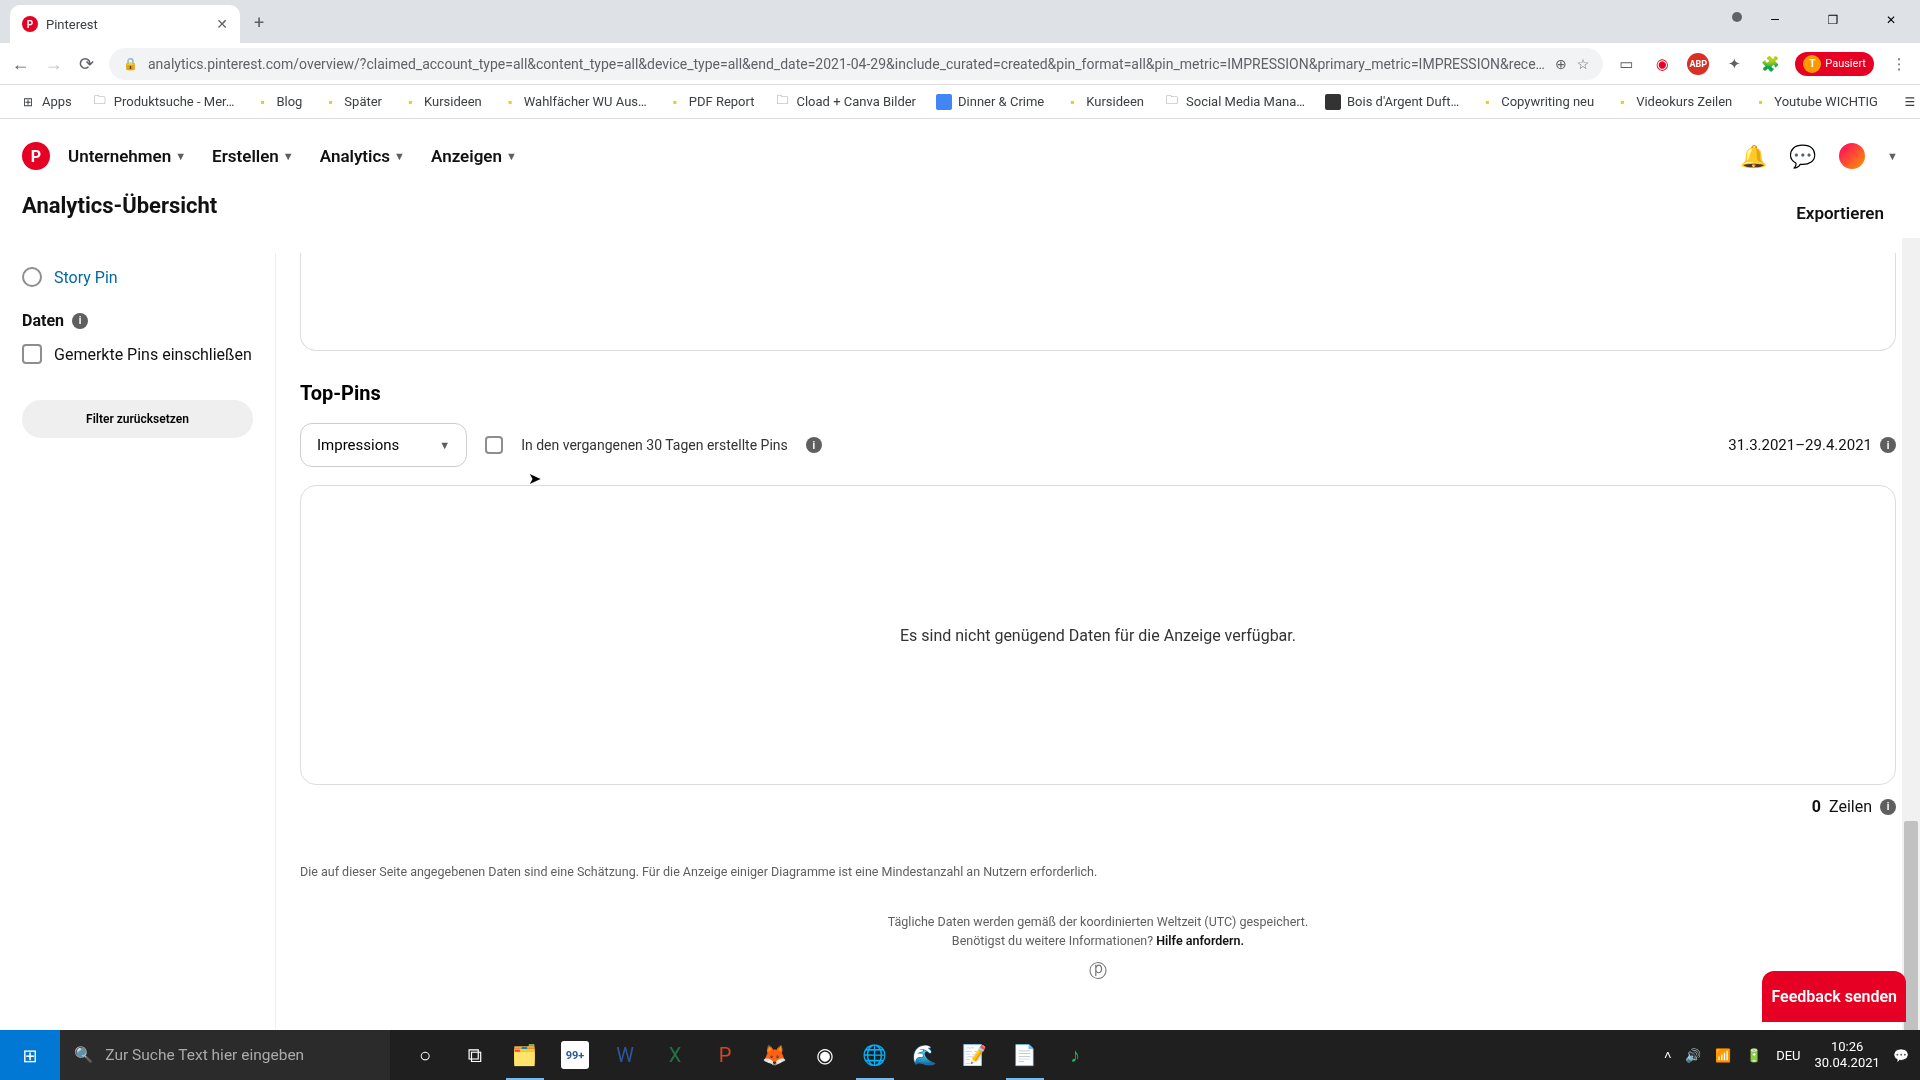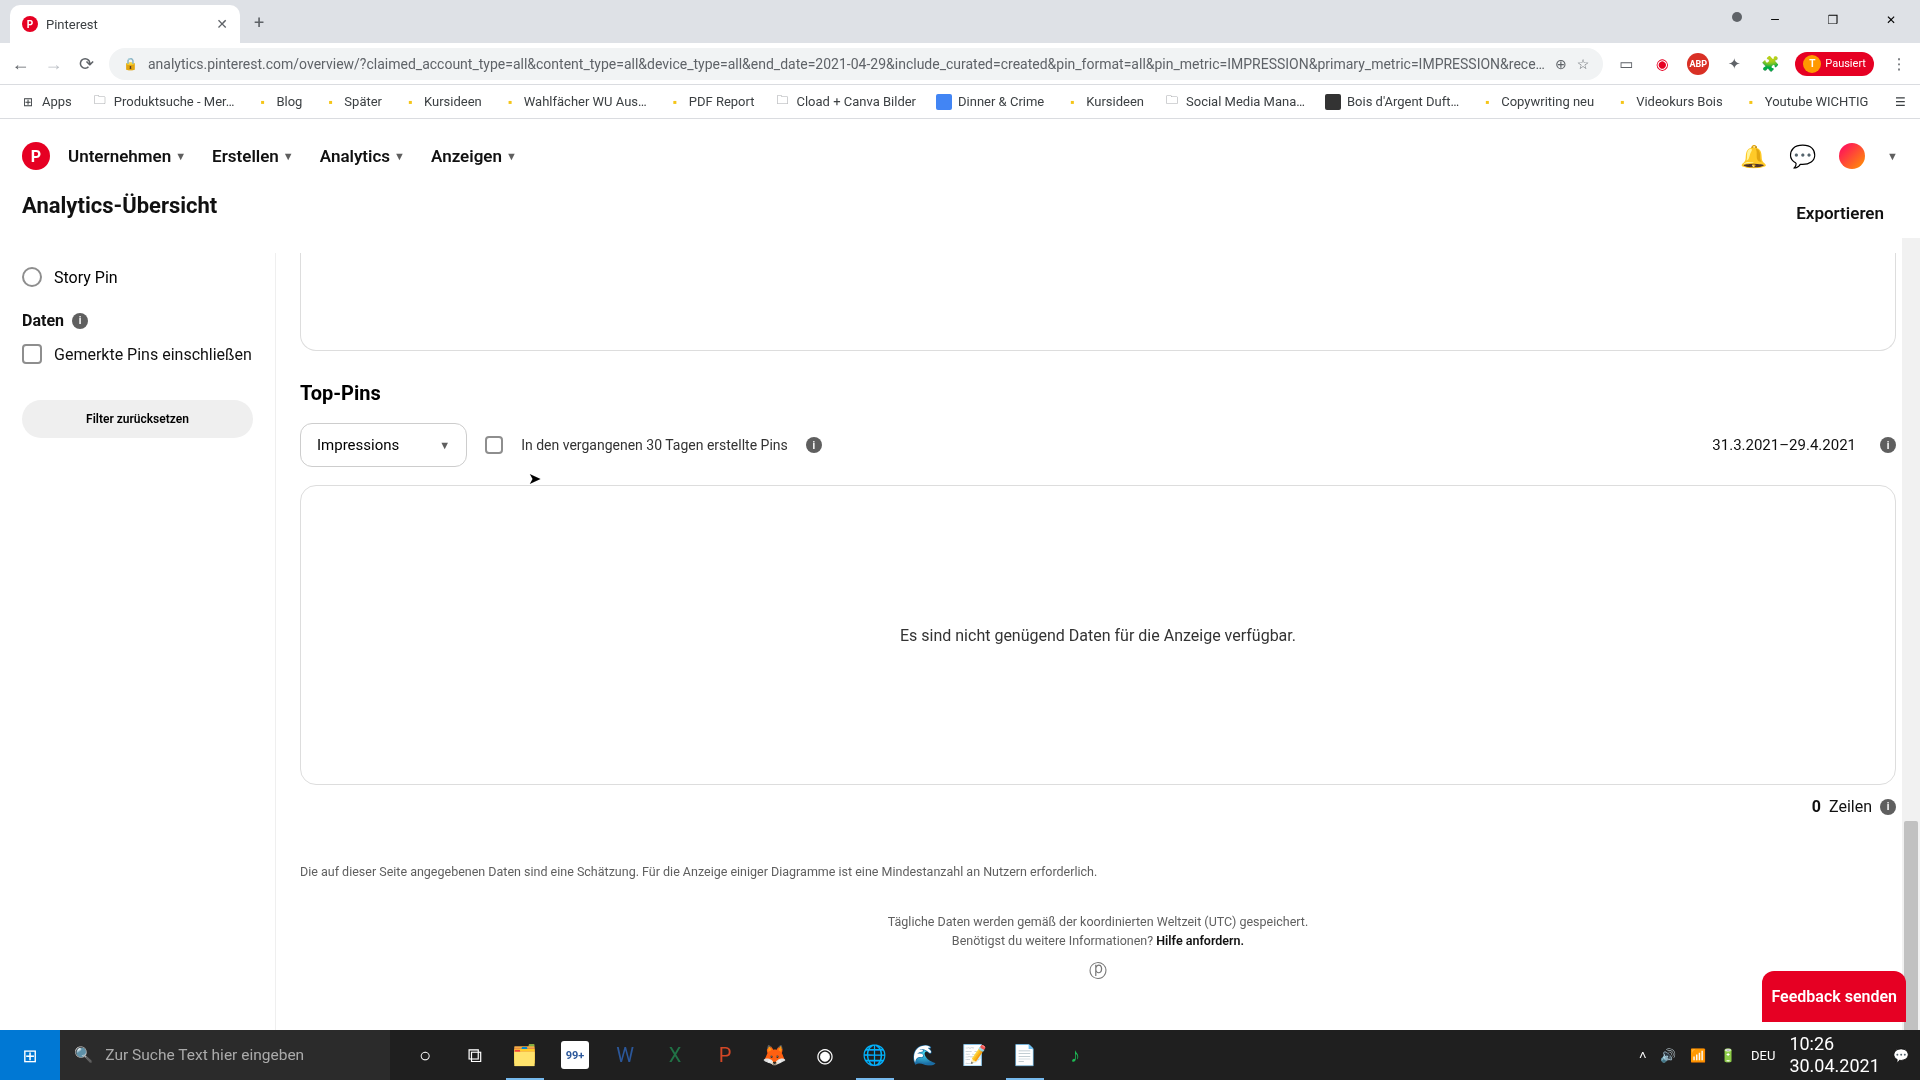--- a/index.html
+++ b/index.html
@@ -47,36 +47,36 @@
     .pin-header-right { margin-left: auto; display: flex; align-items: center; gap: 22px; }
     .hdr-icon { font-size: 22px; color: #5f5f5f; }
     .hdr-avatar { width: 26px; height: 26px; border-radius: 50%; background: linear-gradient(135deg,#f06,#f90); }
 
     .subheader { height: 60px; display: flex; align-items: flex-start; padding: 0 22px; justify-content: space-between; gap: 31px;}
     .page-title { font-size: 22px; font-weight: 700; color: #111; }
     .export-btn { font-size: 17px; font-weight: 600; color: #111; padding: 10px 14px; border-radius: 24px; }
 
     .content-area { flex: 1; display: flex; overflow: hidden; }
     .sidebar { width: 276px; border-right: 1px solid #efefef; padding: 6px 22px; }
-    .radio-row { display: flex; align-items: flex-end; gap: 12px; padding: 8px 0; font-size: 16px; color: #000000; }
+    .radio-row { display: flex; align-items: flex-end; gap: 12px; padding: 8px 0; font-size: 16px; color: #0369a1; }
     .radio-circle { width: 20px; height: 20px; border: 2px solid #8e8e8e; border-radius: 50%; }
     .section-label { font-size: 16px; font-weight: 700; color: #111; margin-top: 16px; display: flex; align-items: center; gap: 8px; }
     .info-dot { width: 16px; height: 16px; border-radius: 50%; background: #5f5f5f; color: #fff; font-size: 10px; display: flex; align-items: center; justify-content: center; font-weight:bold;}
     .checkbox-row { display: flex; align-items: center; gap: 12px; padding: 14px 0; font-size: 16px; color: #111; }
     .checkbox-sq { width: 20px; height: 20px; border: 2px solid #8e8e8e; border-radius: 4px; }
     .reset-btn { margin-top: 22px; width: 100%; padding: 12px; background: #efefef; border-radius: 24px; font-size: 12px; font-weight: 600; text-align: center; }
 
     .main { flex: 1; padding: 0 24px; overflow-y: auto; position: relative; }
     .empty-box-top { height: 98px; border: 1px solid #ddd; border-top: none; border-radius: 0 0 16px 16px; margin-bottom: 30px; }
     .section-title { font-size: 20px; font-weight: 700; margin: 18px 0; }
     .controls-row { display: flex; align-items: center; gap: 18px; margin-bottom: 18px; }
     .dropdown { border: 1px solid #cdcdcd; border-radius: 12px; padding: 12px 16px; display: flex; align-items: center; gap: 40px; font-size: 15px; }
     .chk-small { width: 18px; height: 18px; border: 2px solid #8e8e8e; border-radius: 4px; }
     .label-text { font-size: 14px; color: #333; }
-    .date-range { margin-left: auto; font-size: 15px; color: #111; display: flex; align-items: center; gap: 24px; }
+    .date-range { margin-left: auto; font-size: 15px; color: #111; display: flex; align-items: center; gap: 8px; }
     .big-empty { border: 1px solid #ddd; border-radius: 16px; height: 300px; display: flex; align-items: center; justify-content: center; font-size: 16px; color: #333; }
     .rows-info { text-align: right; margin-top: 12px; font-size: 16px; color: #111; display: flex; justify-content: flex-end; align-items: center; gap: 8px;}
     .rows-info .bold { font-weight: 700; }
     .disclaimer { font-size: 12.5px; color: #5f5f5f; margin-top: 48px; }
     .footer-info { text-align: center; font-size: 12.5px; color: #5f5f5f; margin-top: 34px; line-height: 1.5; }
     .footer-info a { color: #111; font-weight: 600; }
     .footer-logo { text-align: center; margin-top: 8px; color: #767676; font-size: 18px; }
 
     .feedback-btn { position: fixed; bottom: 58px; right: 14px; background: #e60023; color: #fff; font-weight: 600; padding: 16px 9px; border-radius: 12px 12px 0 0; font-size: 16px; z-index: 50;}
 
@@ -86,21 +86,21 @@
     .cursor { position: absolute; top: 350px; left: 528px; font-size: 16px; color: #000; z-index: 100; pointer-events: none; }
 
     
     .taskbar { position: fixed; bottom: 0; left: 0; right: 0; height: 50px; background: #1f1f1f; display: flex; align-items: center; color: #fff; font-size: 12px; z-index: 200;}
     .start-btn { width: 60px; height: 50px; display: flex; align-items: center; justify-content: center; background: #0078d4; font-size: 18px; }
     .search-box { width: 330px; height: 50px; background: #2b2b2b; display: flex; align-items: center; padding: 0 14px; gap: 12px; color: #aaa; font-size: 15.5px; }
     .task-icons { display: flex; align-items: center; height: 50px; margin-left: 10px; }
     .task-icon { width: 50px; height: 50px; display: flex; align-items: center; justify-content: center; font-size: 20px; position: relative; }
     .task-icon.active::after { content: ''; position: absolute; bottom: 0; left: 6px; right: 6px; height: 2.5px; background: #76b9ed; }
     .tray { margin-left: auto; display: flex; align-items: center; gap: 14px; padding-right: 10px; font-size: 13px; }
-    .tray-time { text-align: left; line-height: 1.25; font-size: 18px; }
+    .tray-time { text-align: center; line-height: 1.25; font-size: 13px; }
     .calendar-badge { background:#fff; color:#2b579a; width:28px; height:28px; border-radius:3px; display:flex; flex-direction:column; align-items:center; justify-content:center; font-size:8px; font-weight:bold; }
     .calendar-badge .num { font-size:11px; }
   </style>
 </head>
 <body>
 
 <div class="browser-titlebar">
   <div class="tab">
     <div class="favicon">P</div>
     <span>Pinterest</span>
@@ -187,21 +187,21 @@
   <div class="bookmark">
       <span class="bookmark-icon bk-dark">&nbsp;&nbsp;&nbsp;</span>
       <span>Bois d'Argent Duft…</span>
     </div>
   <div class="bookmark">
       <span class="bookmark-icon bk-yellow">▪</span>
       <span>Copywriting neu</span>
     </div>
   <div class="bookmark">
       <span class="bookmark-icon bk-yellow">▪</span>
-      <span>Videokurs Bois</span>
+      <span>Videokurs Zeilen</span>
     </div>
   <div class="bookmark">
       <span class="bookmark-icon bk-yellow">▪</span>
       <span>Youtube WICHTIG</span>
     </div>
   <div class="spacer"></div>
   <div class="reading-list">
     <span class="bookmark-icon">☰</span>
 
   </div>

